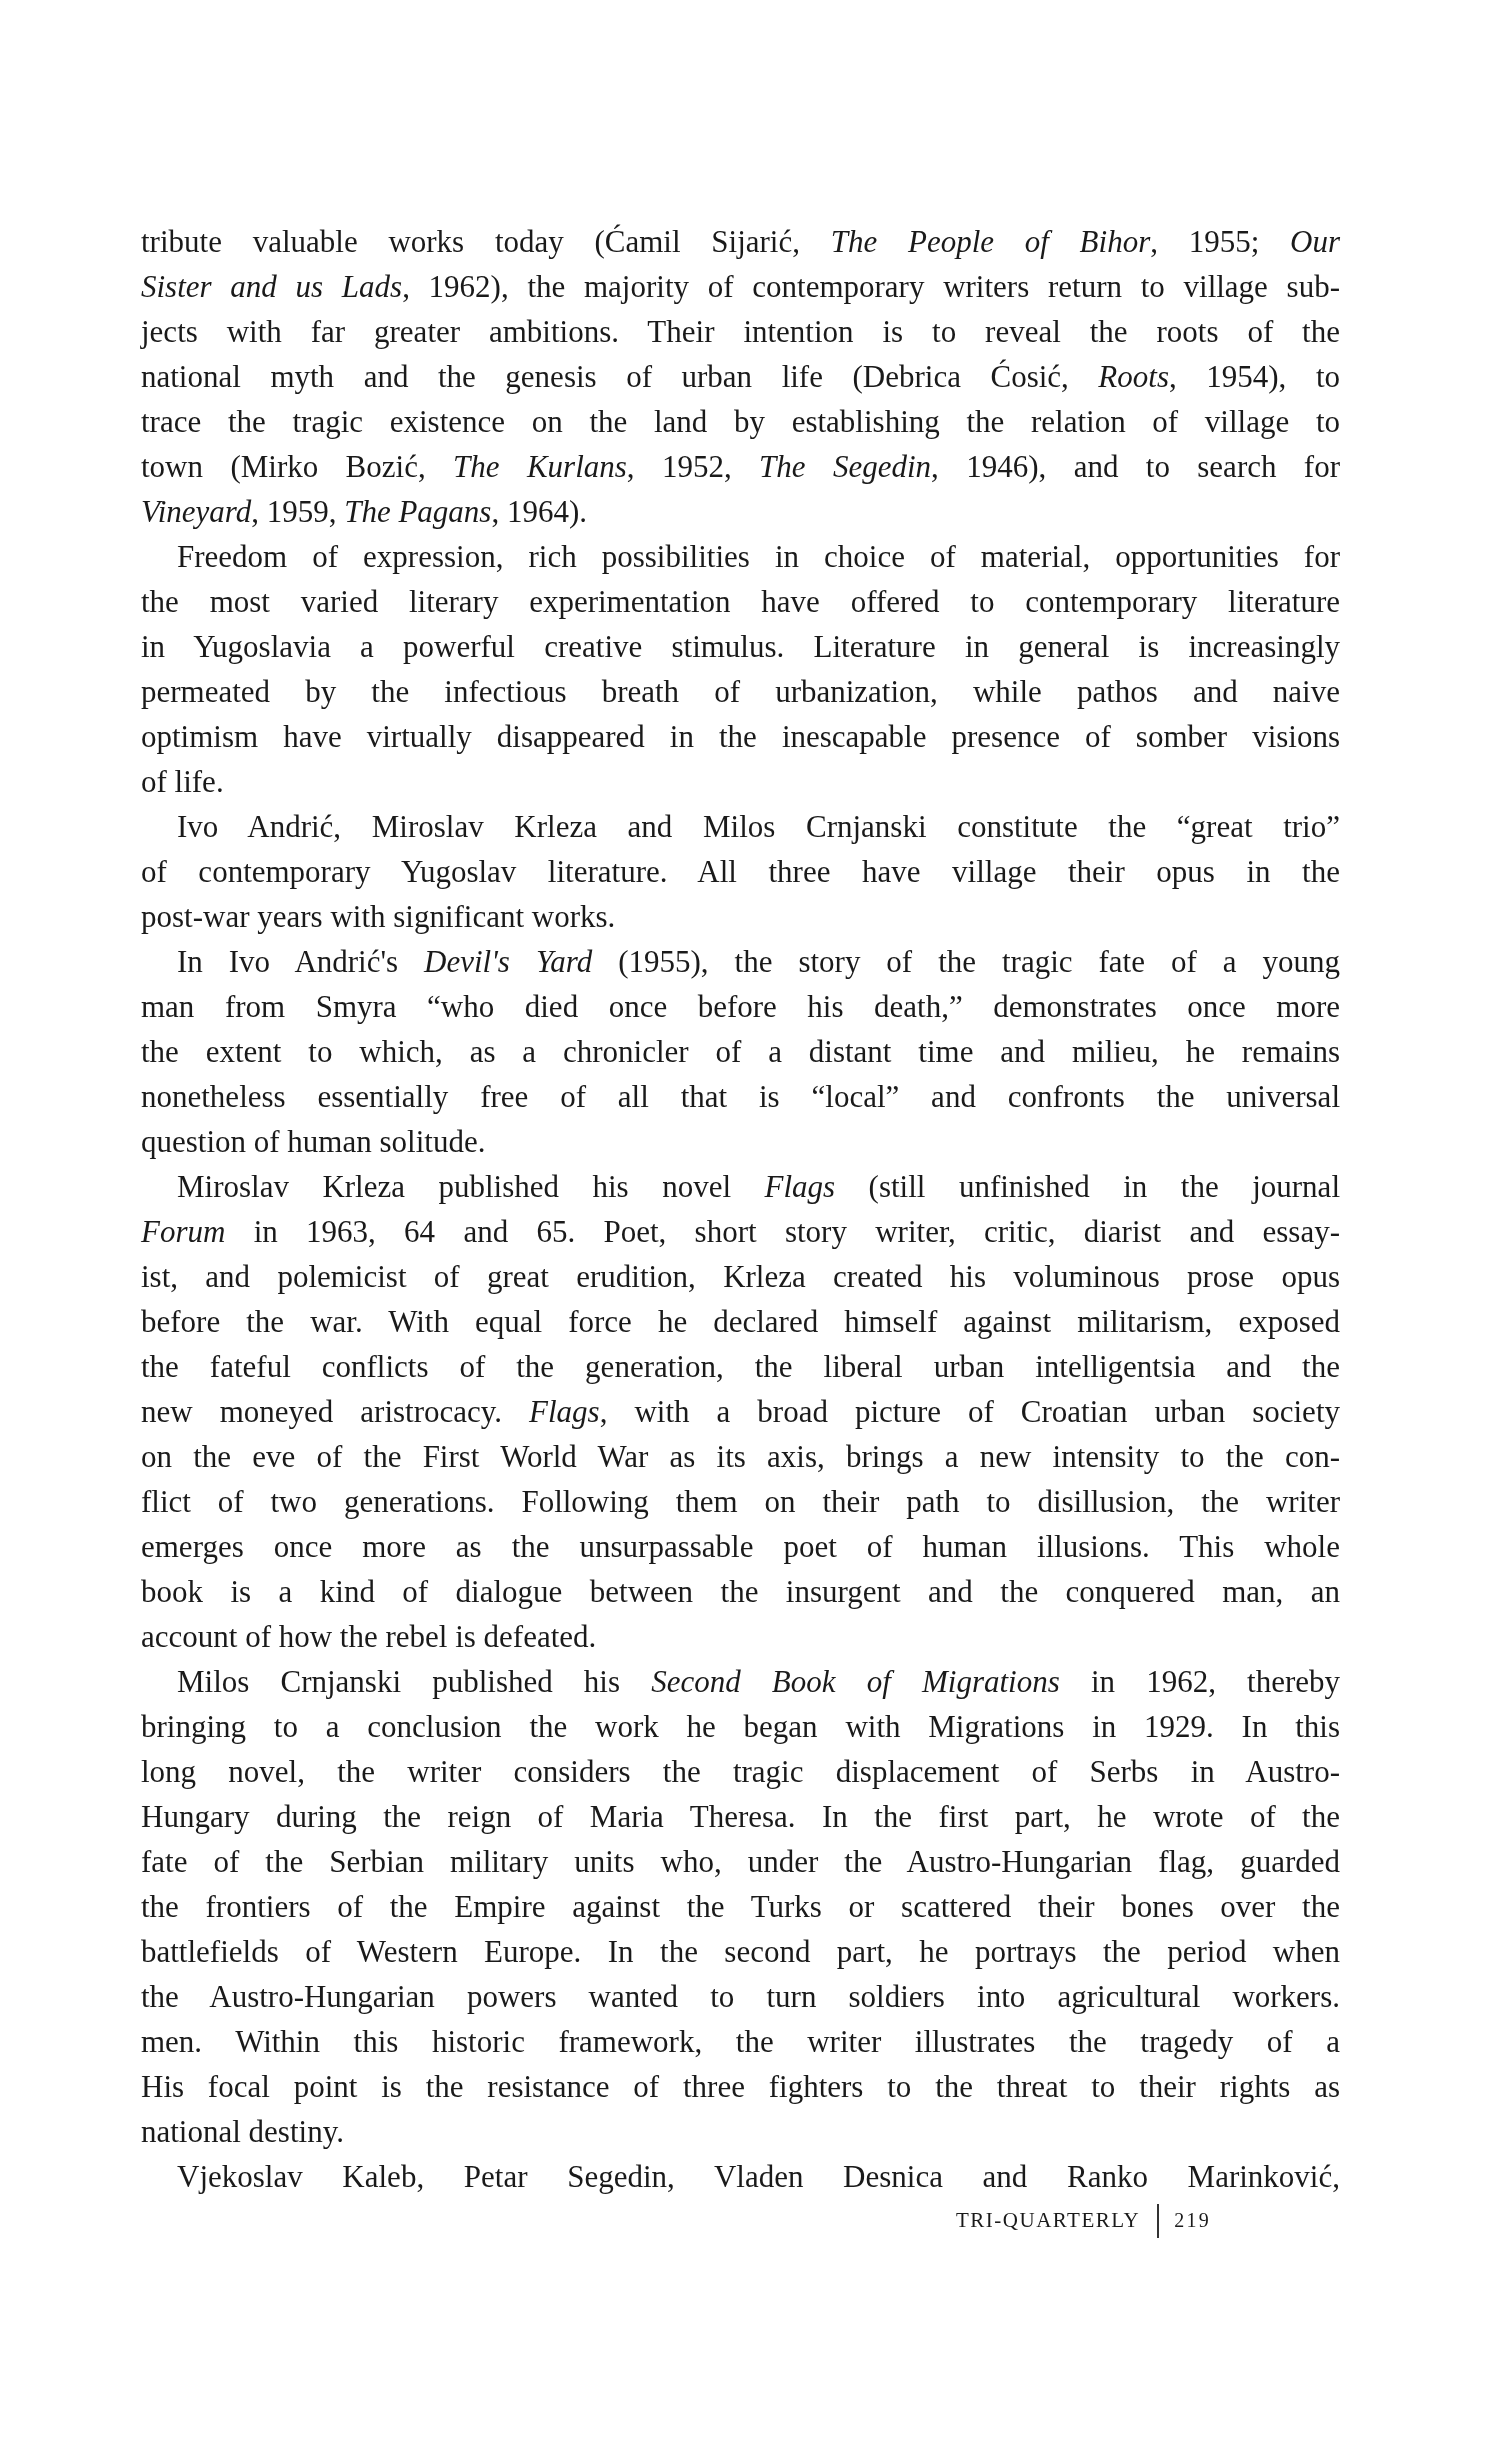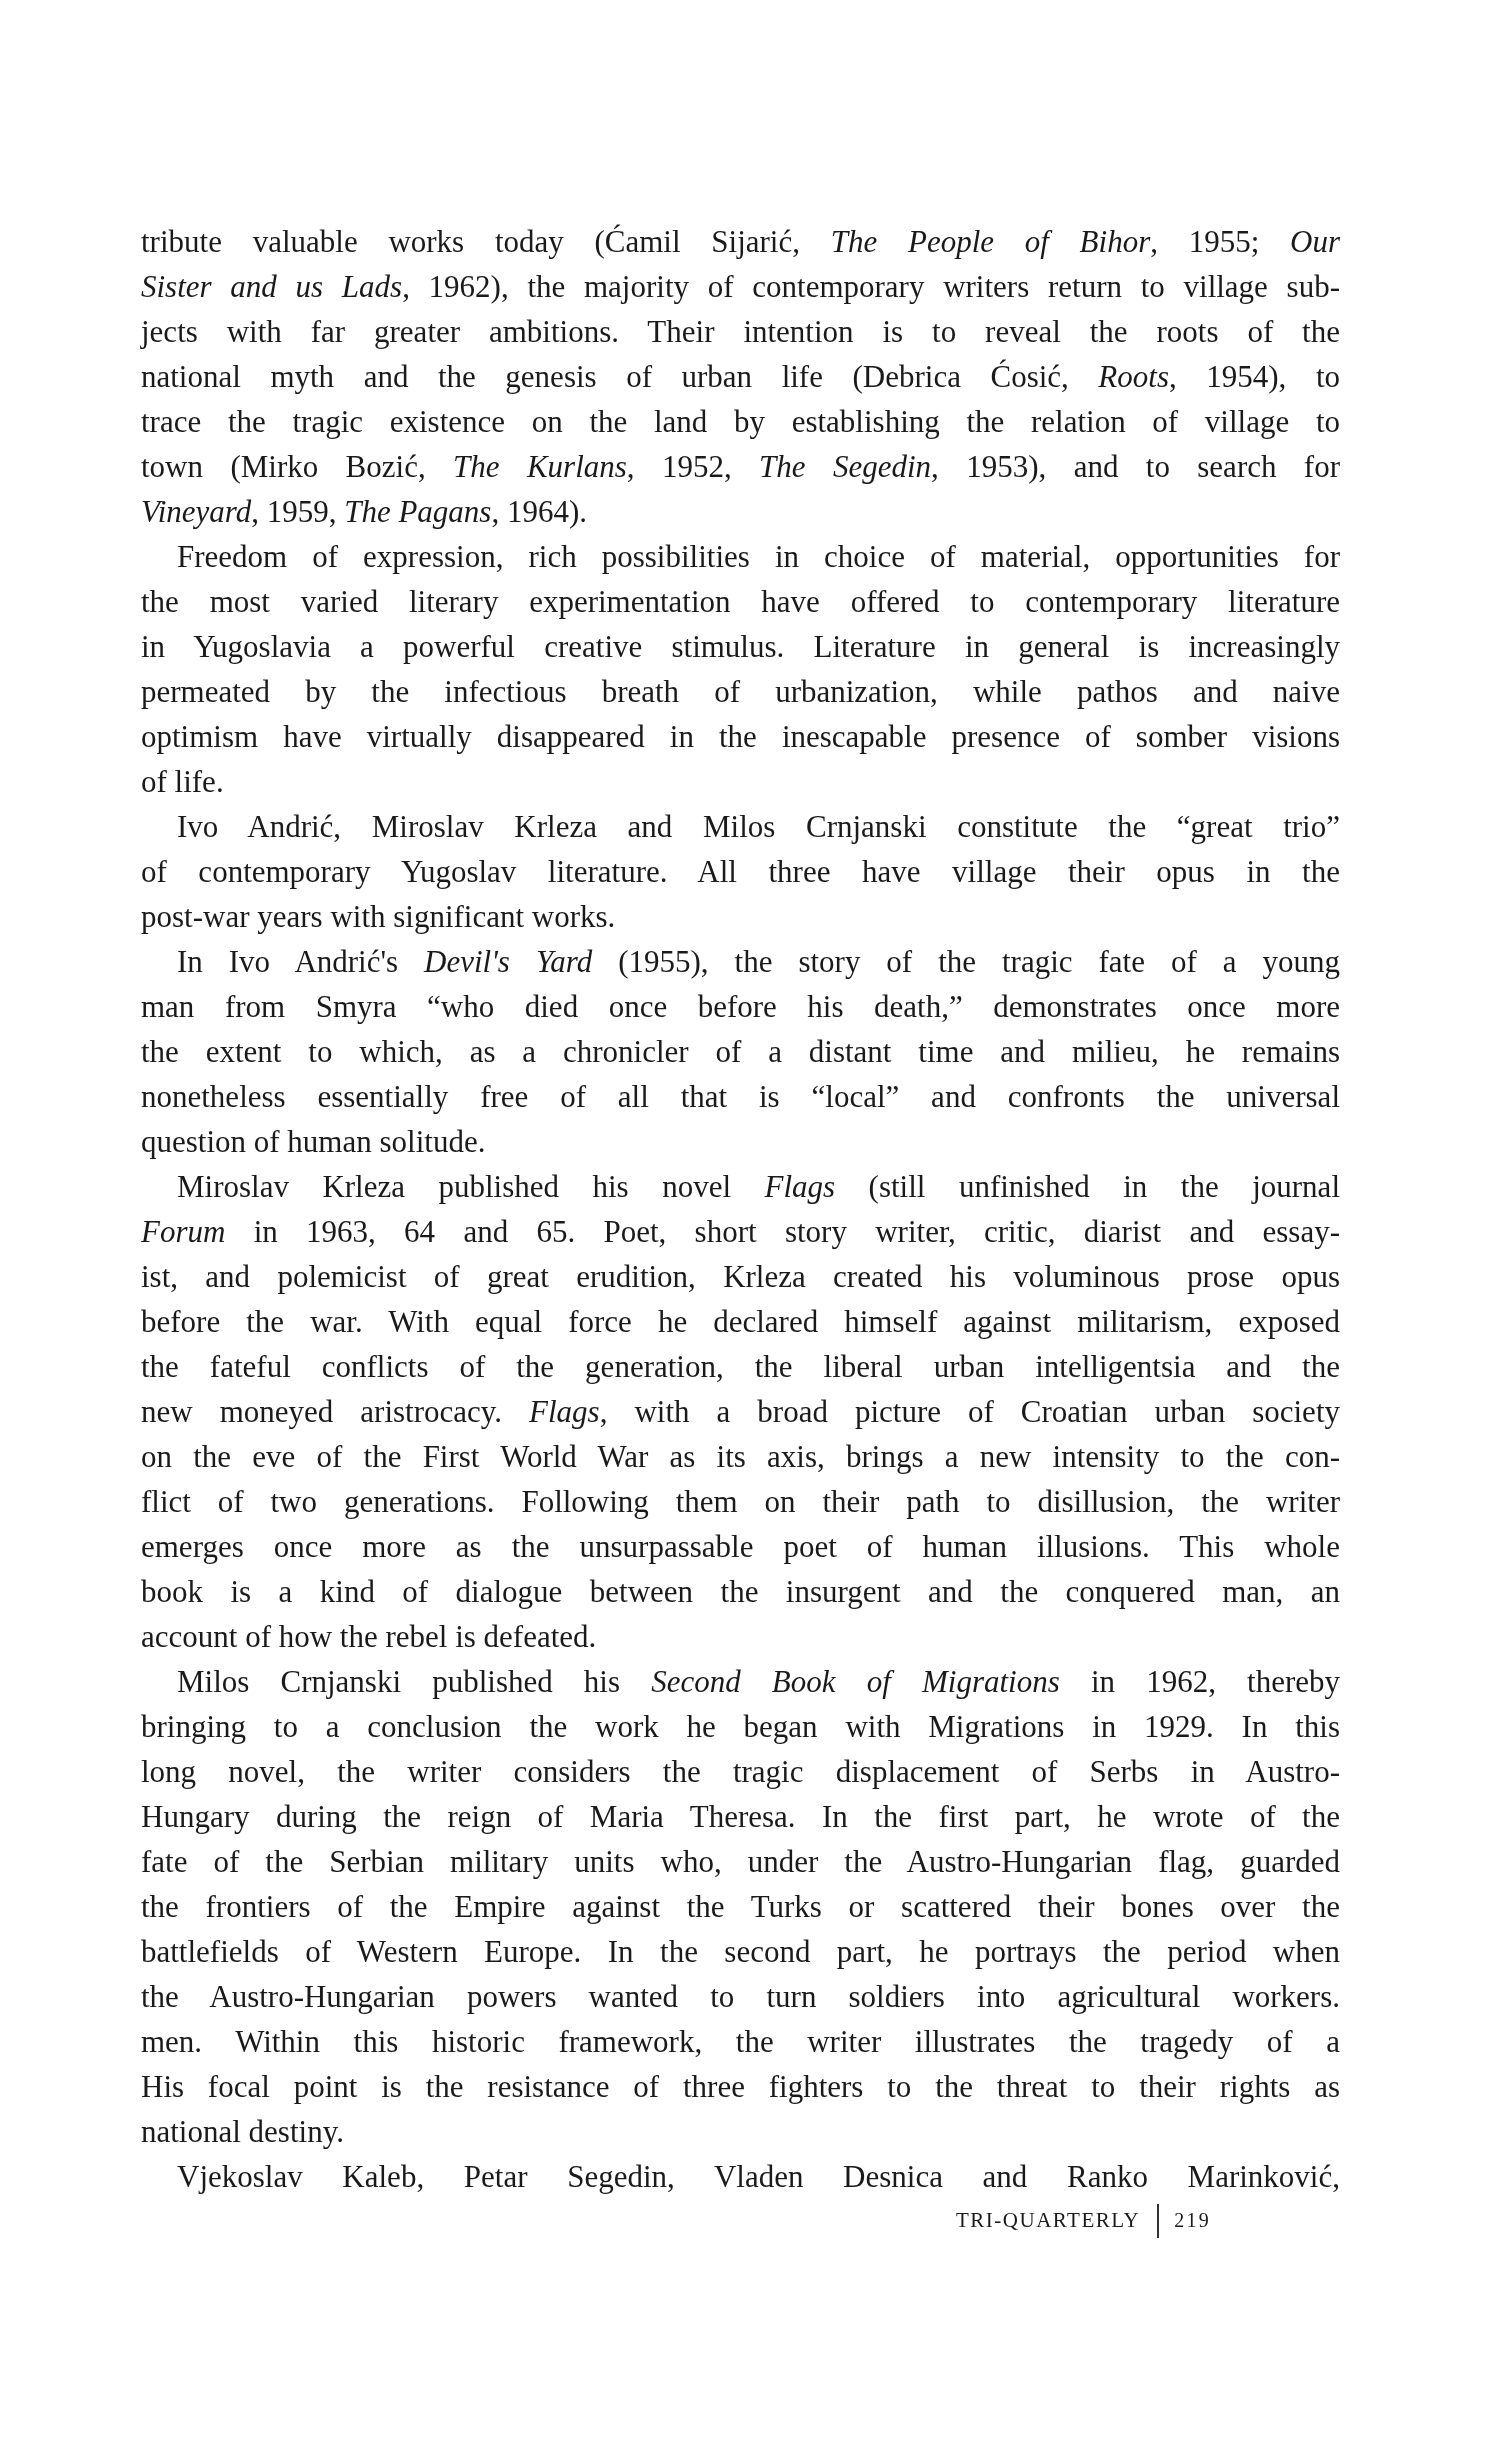--- a/index.html
+++ b/index.html
@@ -53,21 +53,21 @@
 </head>
 <body>
 
 <div class="page" id="body">
     <div>
       <span class="line"><span>tribute valuable works today (Ćamil Sijarić, </span><i>The People of Bihor</i><span>, 1955; </span><i>Our</i></span>
       <span class="line"><i>Sister and us Lads</i><span>, 1962), the majority of contemporary writers return to village sub-</span></span>
       <span class="line"><span>jects with far greater ambitions. Their intention is to reveal the roots of the</span></span>
       <span class="line"><span>national myth and the genesis of urban life (Debrica Ćosić, </span><i>Roots</i><span>, 1954), to</span></span>
       <span class="line"><span>trace the tragic existence on the land by establishing the relation of village to</span></span>
-      <span class="line"><span>town (Mirko Bozić, </span><i>The Kurlans</i><span>, 1952, </span><i>The Segedin</i><span>, 1953), and to search for</span></span>
+      <span class="line"><span>town (Mirko Bozić, </span><i>The Kurlans</i><span>, 1952, </span><i>The Segedin</i><span>, 1946), and to search for</span></span>
       <span class="line last"><i>Vineyard</i><span>, 1959, </span><i>The Pagans</i><span>, 1964).</span></span>
     </div>
     <div>
       <span class="line indent"><span>Freedom of expression, rich possibilities in choice of material, opportunities for</span></span>
       <span class="line"><span>the most varied literary experimentation have offered to contemporary literature</span></span>
       <span class="line"><span>in Yugoslavia a powerful creative stimulus. Literature in general is increasingly</span></span>
       <span class="line"><span>permeated by the infectious breath of urbanization, while pathos and naive</span></span>
       <span class="line"><span>optimism have virtually disappeared in the inescapable presence of somber visions</span></span>
       <span class="line last"><span>of life.</span></span>
     </div>

